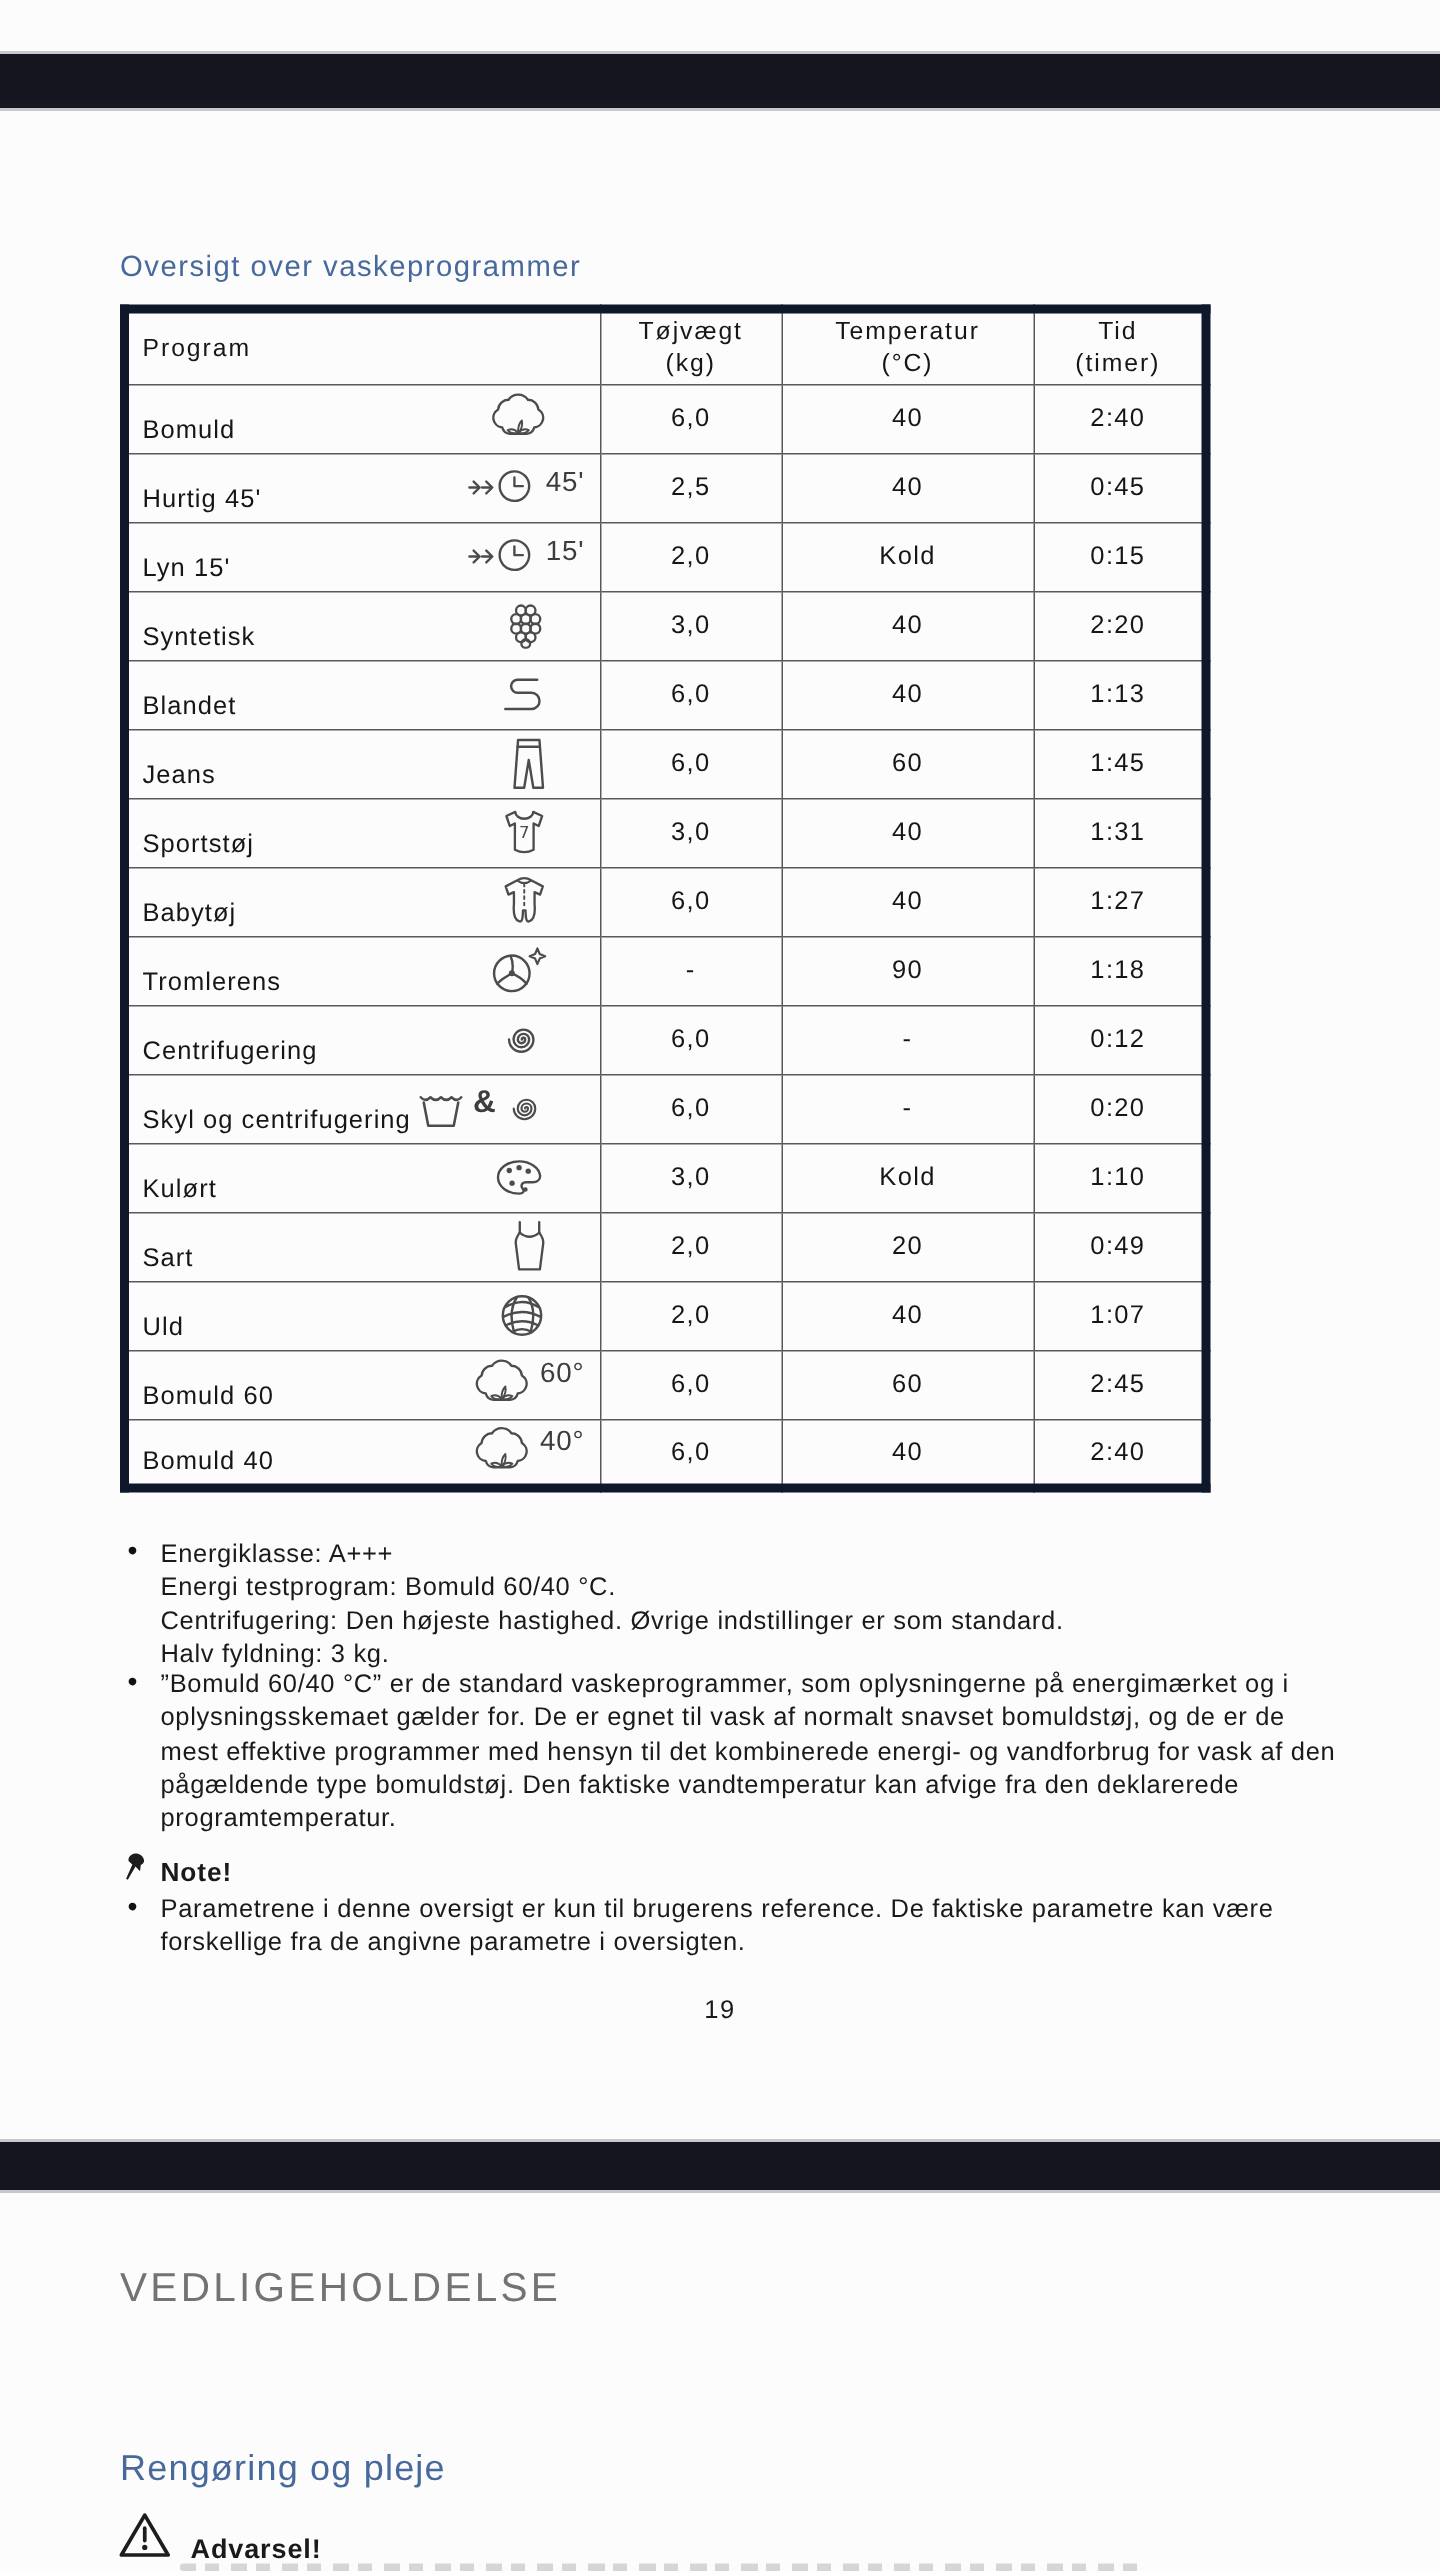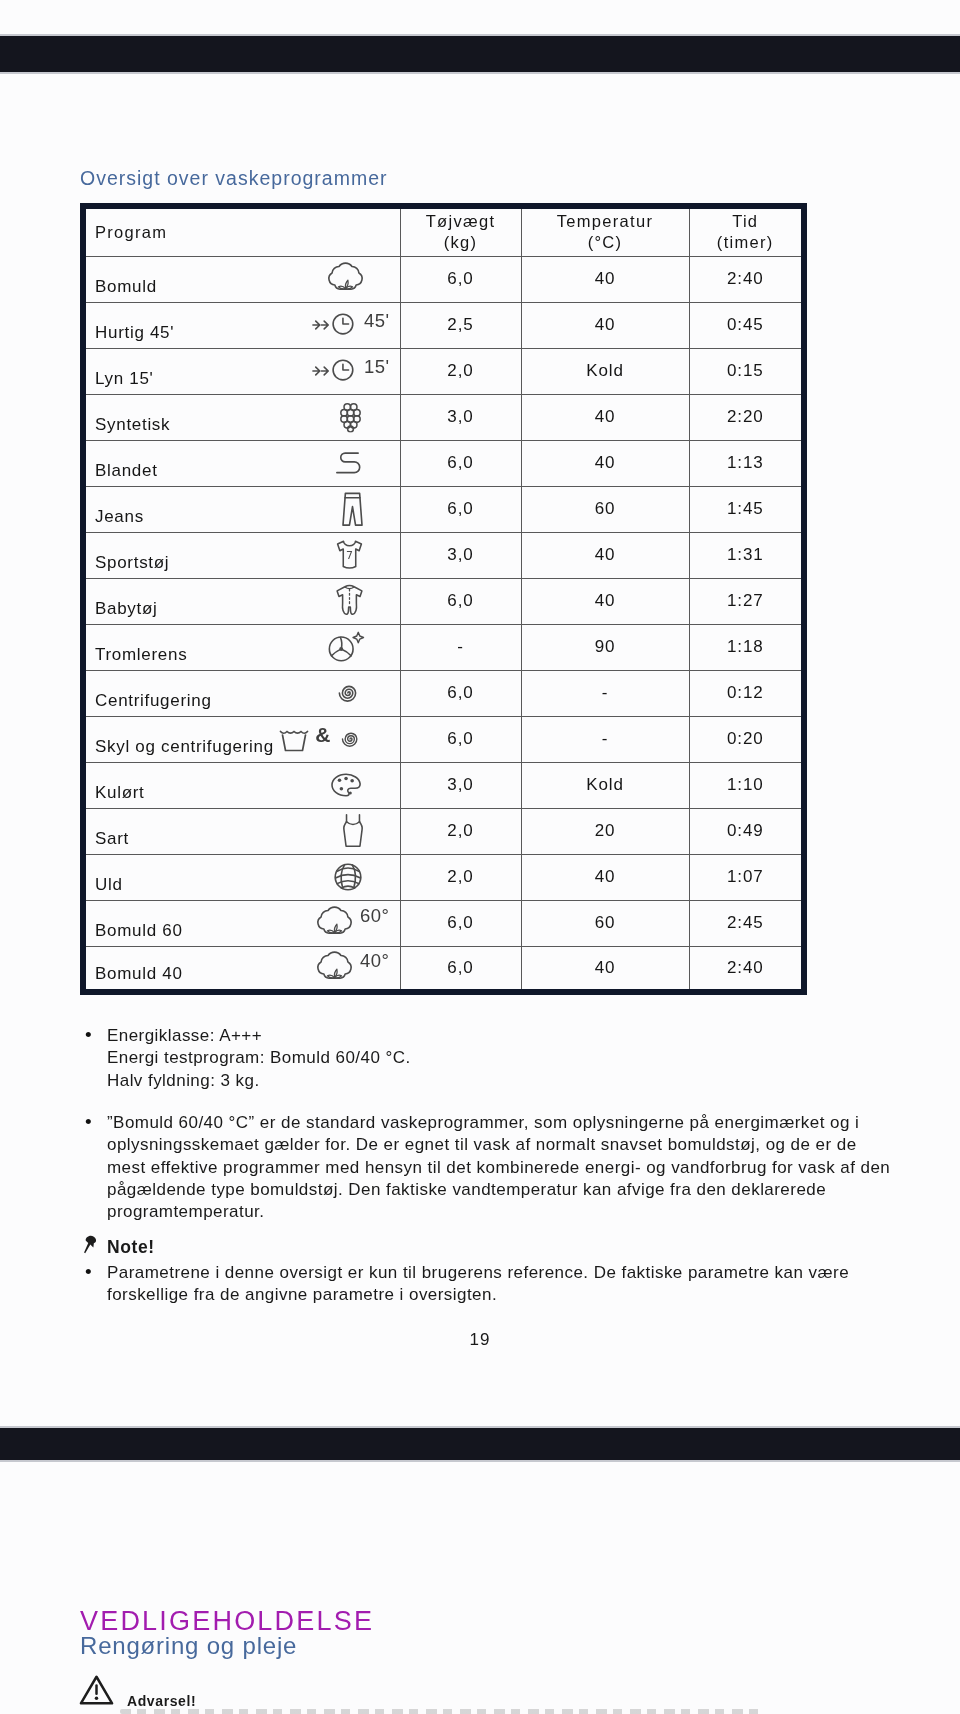--- a/index.html
+++ b/index.html
@@ -68,32 +68,32 @@
     display:flex; align-items:center; gap:9px;
   }
   .note-label{font-size:17.5px; font-weight:bold; letter-spacing:0.6px;}
   .pagenum{
     position:absolute; left:0; top:1330px; width:960px;
     text-align:center; font-size:17px; letter-spacing:1px;
   }
 
   
   .maint-heading{
-    position:absolute; left:80px; top:1606px; margin:0;
-    font-size:27px; font-weight:400; letter-spacing:2.2px; color:#a21caf;
+    position:absolute; left:80px; top:1510px; margin:0;
+    font-size:27px; font-weight:400; letter-spacing:2.2px; color:#737373;
   }
   .maint-sub{
     position:absolute; left:80px; top:1632px; margin:0;
     font-size:24px; font-weight:400; letter-spacing:0.8px; color:#47699c;
   }
   .warn-row{
     position:absolute; left:78px; top:1674px;
     display:flex; align-items:flex-end; gap:12px;
   }
-  .warn-label{font-size:14px; font-weight:bold; letter-spacing:0.6px; padding-bottom:2px;}
+  .warn-label{font-size:18px; font-weight:bold; letter-spacing:0.6px; padding-bottom:2px;}
   .cutoff{
     position:absolute; left:120px; top:1709px; width:640px; height:5px;
     background:repeating-linear-gradient(90deg,#8f8f8f 0 11px, transparent 11px 17px, #8f8f8f 17px 26px, transparent 26px 34px);
     opacity:0.35; border-radius:2px;
   }
 </style>
 </head>
 <body>
 
 <div class="page">
@@ -387,20 +387,21 @@
           <td class="num">40</td>
           <td class="num">2:40</td>
         </tr>
       </tbody>
   </table>
 
   <div class="note-block b1">
     <div class="bullet-item">
       <div>Energiklasse: A+++</div>
       <div>Energi testprogram: Bomuld 60/40 °C.</div>
+      <div>Centrifugering: Den højeste hastighed. Øvrige indstillinger er som standard.</div>
       <div>Halv fyldning: 3 kg.</div>
     </div>
   </div>
 
   <div class="note-block b2">
     <div class="bullet-item">
       <div>”Bomuld 60/40 °C” er de standard vaskeprogrammer, som oplysningerne på energimærket og i oplysningsskemaet gælder for. De er egnet til vask af normalt snavset bomuldstøj, og de er de mest effektive programmer med hensyn til det kombinerede energi- og vandforbrug for vask af den pågældende type bomuldstøj. Den faktiske vandtemperatur kan afvige fra den deklarerede programtemperatur.</div>
     </div>
   </div>
 

